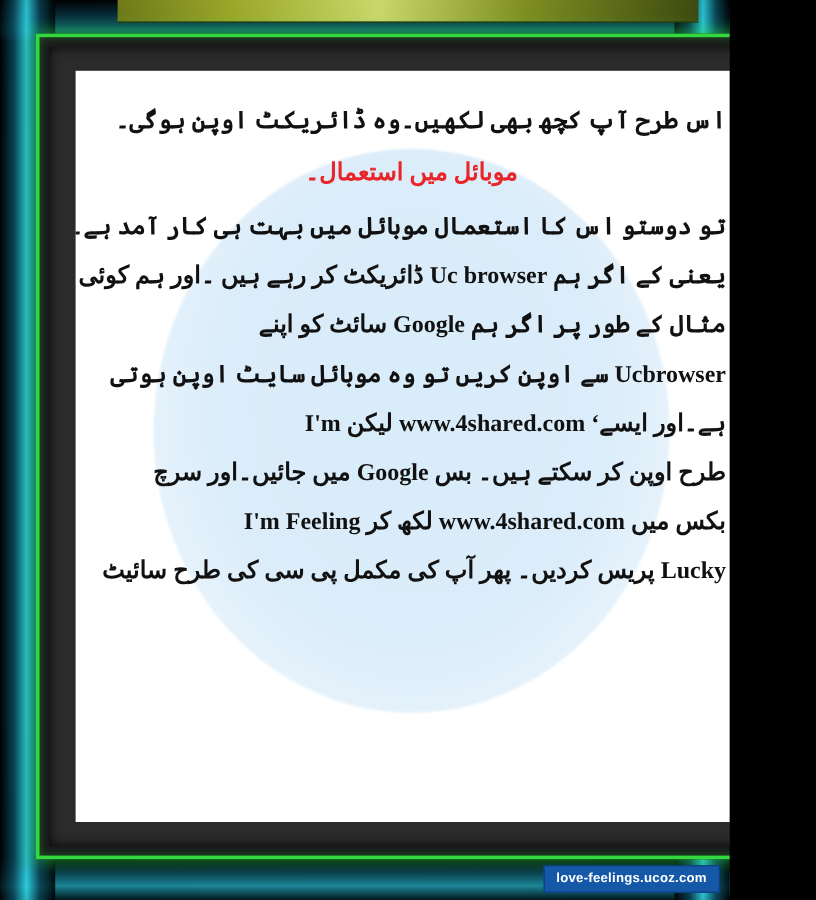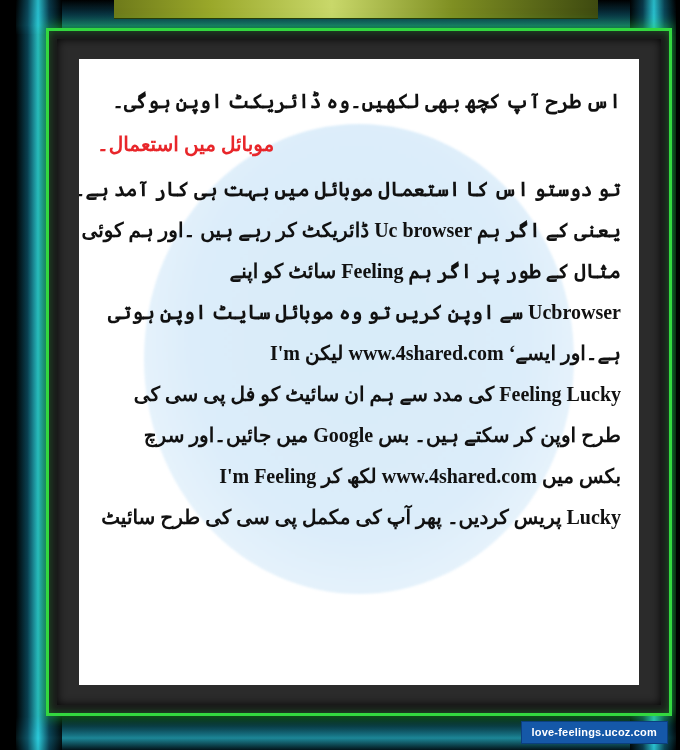--- a/index.html
+++ b/index.html
@@ -10,26 +10,25 @@
     width: 680px;
     height: 750px;
     overflow: hidden;
     background: #000;
     font-family: "Liberation Sans", sans-serif;
   }
 
   
   .stage {
     position: relative;
-    width: 660px;
+    width: 608px;
     height: 750px;
     background:
       radial-gradient(ellipse at 50% 48%, #0a2a35 0%, #041218 55%, #000 100%);
     overflow: hidden;
-    margin-left: 16px;
   }
 
   
   .glow-left, .glow-right {
     position: absolute;
     top: 0;
     width: 46px;
     height: 750px;
     pointer-events: none;
   }
@@ -129,21 +128,21 @@
   .line {
     font-size: 20px;
     line-height: 41px;
     color: #111;
     font-weight: 700;
     white-space: nowrap;
     font-family: "Liberation Serif", serif;
   }
   .line.heading {
     color: #e8262a;
-    text-align: left;
+    text-align: center;
     margin: 2px 0 4px 0;
   }
   .line.center {
     text-align: right;
   }
 
   
   .watermark {
     position: absolute;
     right: 8px;
@@ -177,24 +176,23 @@
         <div class="blue-blob"></div>
 
         <div class="content">
 
           <div class="line">اس طرح آپ کچھ بھی لکھیں۔وہ ڈائریکٹ اوپن ہوگی۔</div>
 
           <div class="line heading">موبائل میں استعمال۔</div>
 
           <div class="line">تو دوستو اس کا استعمال موبائل میں بہت ہی کار آمد ہے۔</div>
           <div class="line">یعنی کے اگر ہم Uc browser ڈائریکٹ کر رہے ہیں ۔اور ہم کوئی</div>
-          <div class="line">مثال کے طور پر اگر ہم Feeling سائٹ کو اپنے</div>
+          <div class="line">مثال کے طور پر اگر ہم Google سائٹ کو اپنے</div>
           <div class="line">Ucbrowser سے اوپن کریں تو وہ موبائل سایٹ اوپن ہوتی</div>
           <div class="line">ہے۔اور ایسے‘ www.4shared.com لیکن I'm</div>
-          <div class="line">Feeling Lucky کی مدد سے ہم ان سائیٹ کو فل پی سی کی</div>
           <div class="line">طرح اوپن کر سکتے ہیں۔ بس Google میں جائیں۔اور سرچ</div>
           <div class="line center">بکس میں www.4shared.com لکھ کر I'm Feeling</div>
           <div class="line">Lucky پریس کردیں۔ پھر آپ کی مکمل پی سی کی طرح سائیٹ</div>
 
         </div>
       </div>
 
     </div>
   </div>
 

